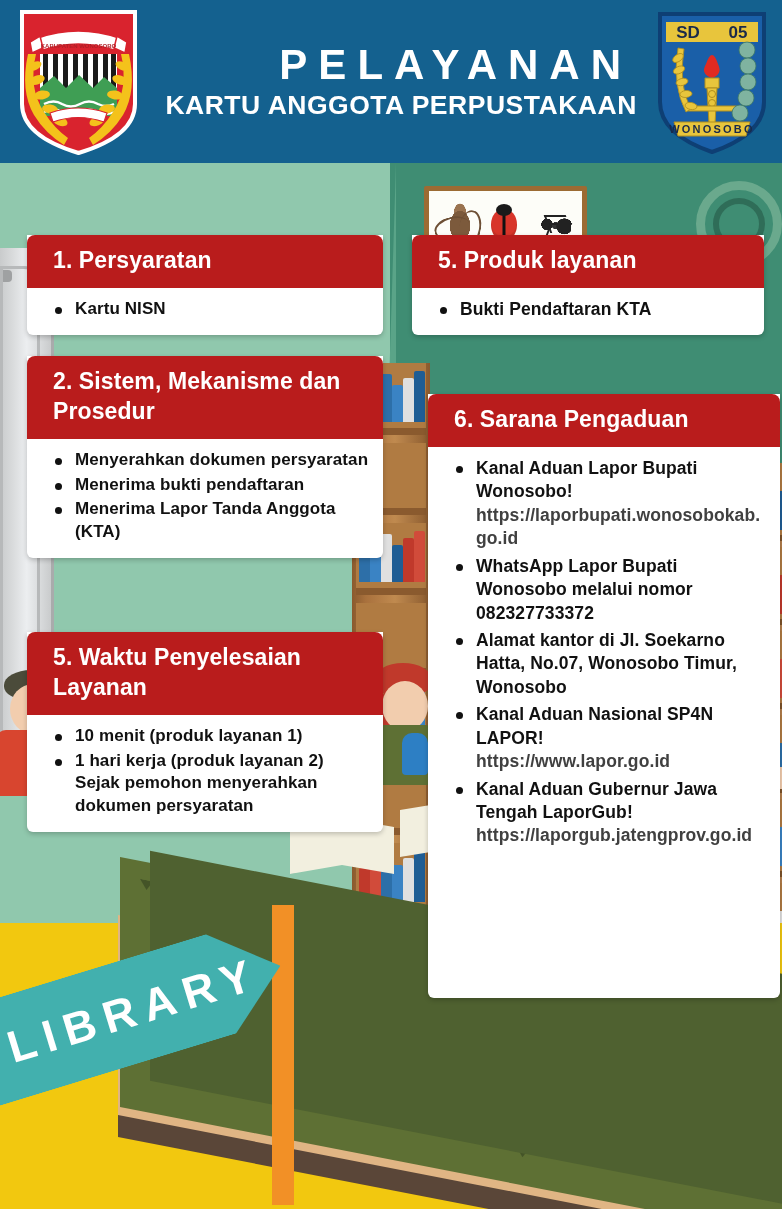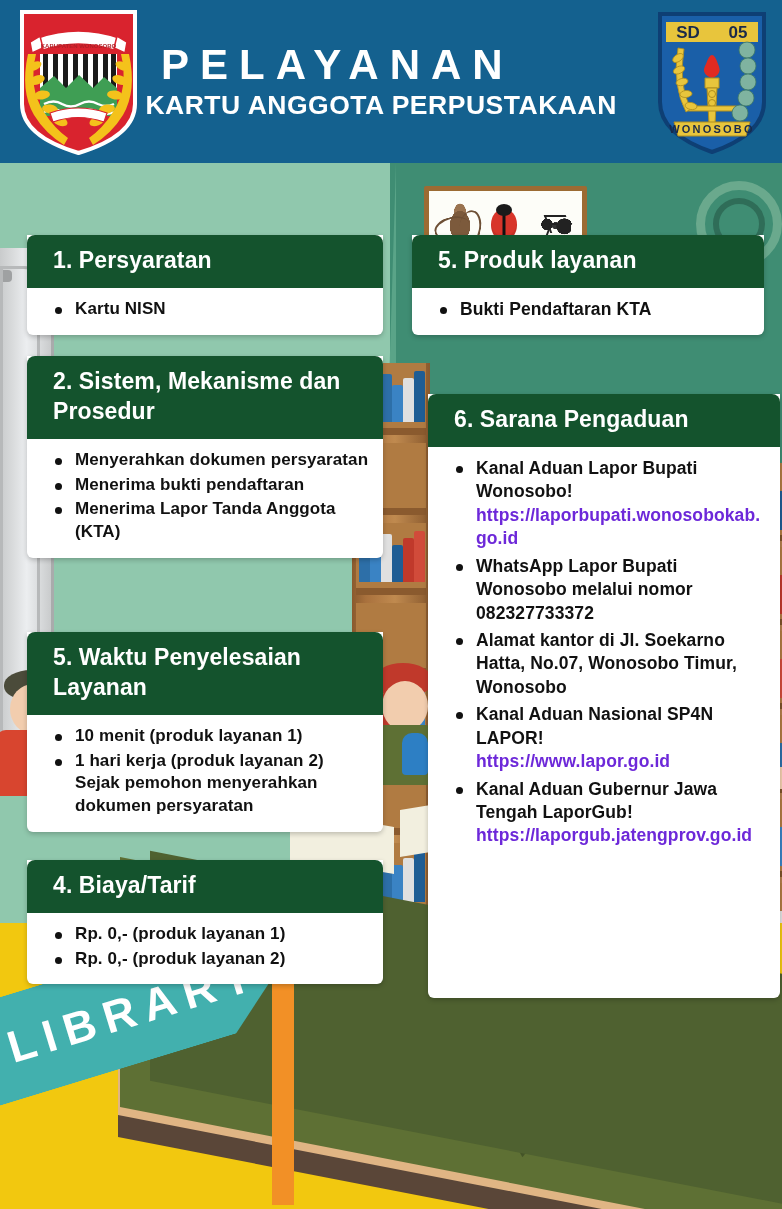--- a/index.html
+++ b/index.html
@@ -25,21 +25,21 @@
     left: 0; top: 0;
     width: 782px; height: 163px;
     background: #14618f;
     z-index: 40;
   }
   .header-titles {
     position: absolute;
     left: 150px; top: 0;
     width: 482px; height: 163px;
     display: flex; flex-direction: column;
-    align-items: flex-start; justify-content: center;
+    align-items: flex-end; justify-content: center;
     gap: 4px;
   }
   .title-main {
     color: #ffffff;
     font-size: 42px;
     font-weight: bold;
     letter-spacing: 11px;
     text-indent: 11px;
     line-height: 1.05;
     white-space: nowrap;
@@ -270,21 +270,21 @@
   
   .cards { position:absolute; left:0; top:0; width:782px; height:1209px; z-index:30; }
 
   .card {
     position: absolute;
     background: #ffffff;
     border-radius: 0 0 6px 6px;
     box-shadow: 0 2px 5px rgba(0,0,0,.22);
   }
   .card-head {
-    background: #14532d;
+    background: #b91c1c;
     color: #ffffff;
     border-radius: 8px 8px 0 0;
     padding: 11px 0 12px 26px;
     font-size: 23px;
     font-weight: bold;
     line-height: 1.30;
     letter-spacing: .1px;
   }
   .card-body {
     padding: 10px 14px 12px 22px;
@@ -302,21 +302,21 @@
   }
   .card-body li::before {
     content: "";
     position: absolute;
     left: 6px; top: 9px;
     width: 7px; height: 7px;
     border-radius: 50%;
     background: #111111;
   }
   .card-body li .url {
-    color: #6d28d9;
+    color: #404040;
     display: block;
     word-break: break-all;
   }
 
   
   #card1 { left: 27px;  top: 235px; width: 356px; }
   #card2 { left: 27px;  top: 356px; width: 356px; }
   #card3 { left: 27px;  top: 632px; width: 356px; }
   #card4 { left: 27px;  top: 860px; width: 356px; }
   #card5 { left: 412px; top: 235px; width: 352px; }
@@ -606,29 +606,20 @@
     <section class="card" id="card3">
       <div class="card-head">5. Waktu Penyelesaian Layanan</div>
       <div class="card-body">
         <ul>
           <li>10 menit (produk layanan 1)</li>
           <li>1 hari kerja (produk layanan 2) Sejak pemohon menyerahkan dokumen persyaratan</li>
         </ul>
       </div>
     </section>
 
-    <section class="card" id="card4">
-      <div class="card-head">4. Biaya/Tarif</div>
-      <div class="card-body">
-        <ul>
-          <li>Rp. 0,- (produk layanan 1)</li>
-          <li>Rp. 0,- (produk layanan 2)</li>
-        </ul>
-      </div>
-    </section>
 
     <section class="card" id="card5">
       <div class="card-head">5. Produk layanan</div>
       <div class="card-body">
         <ul>
           <li>Bukti Pendaftaran KTA</li>
         </ul>
       </div>
     </section>
 

